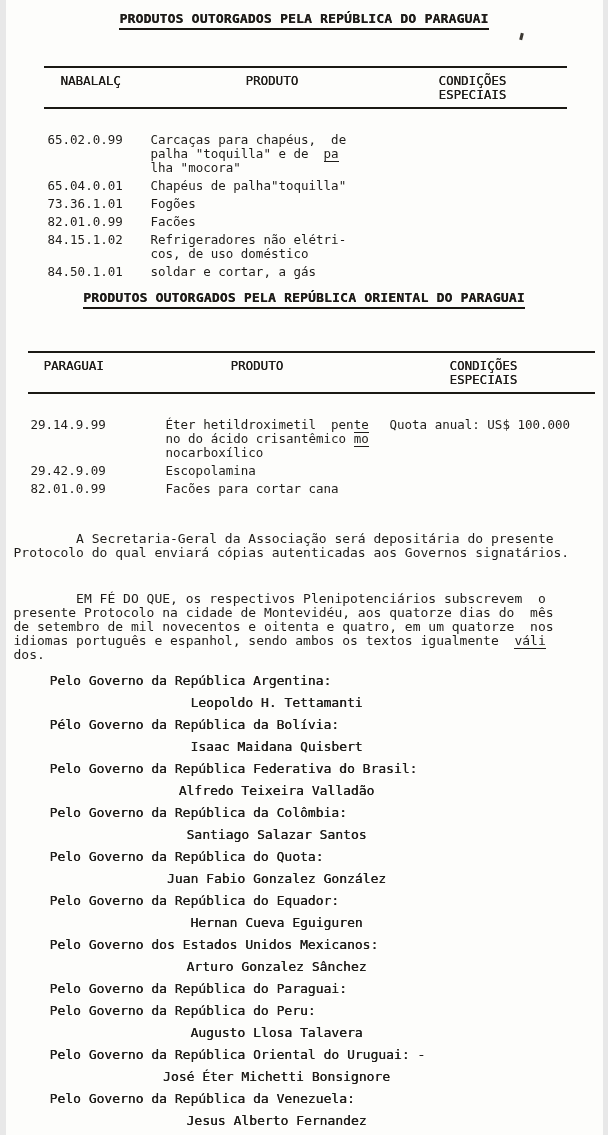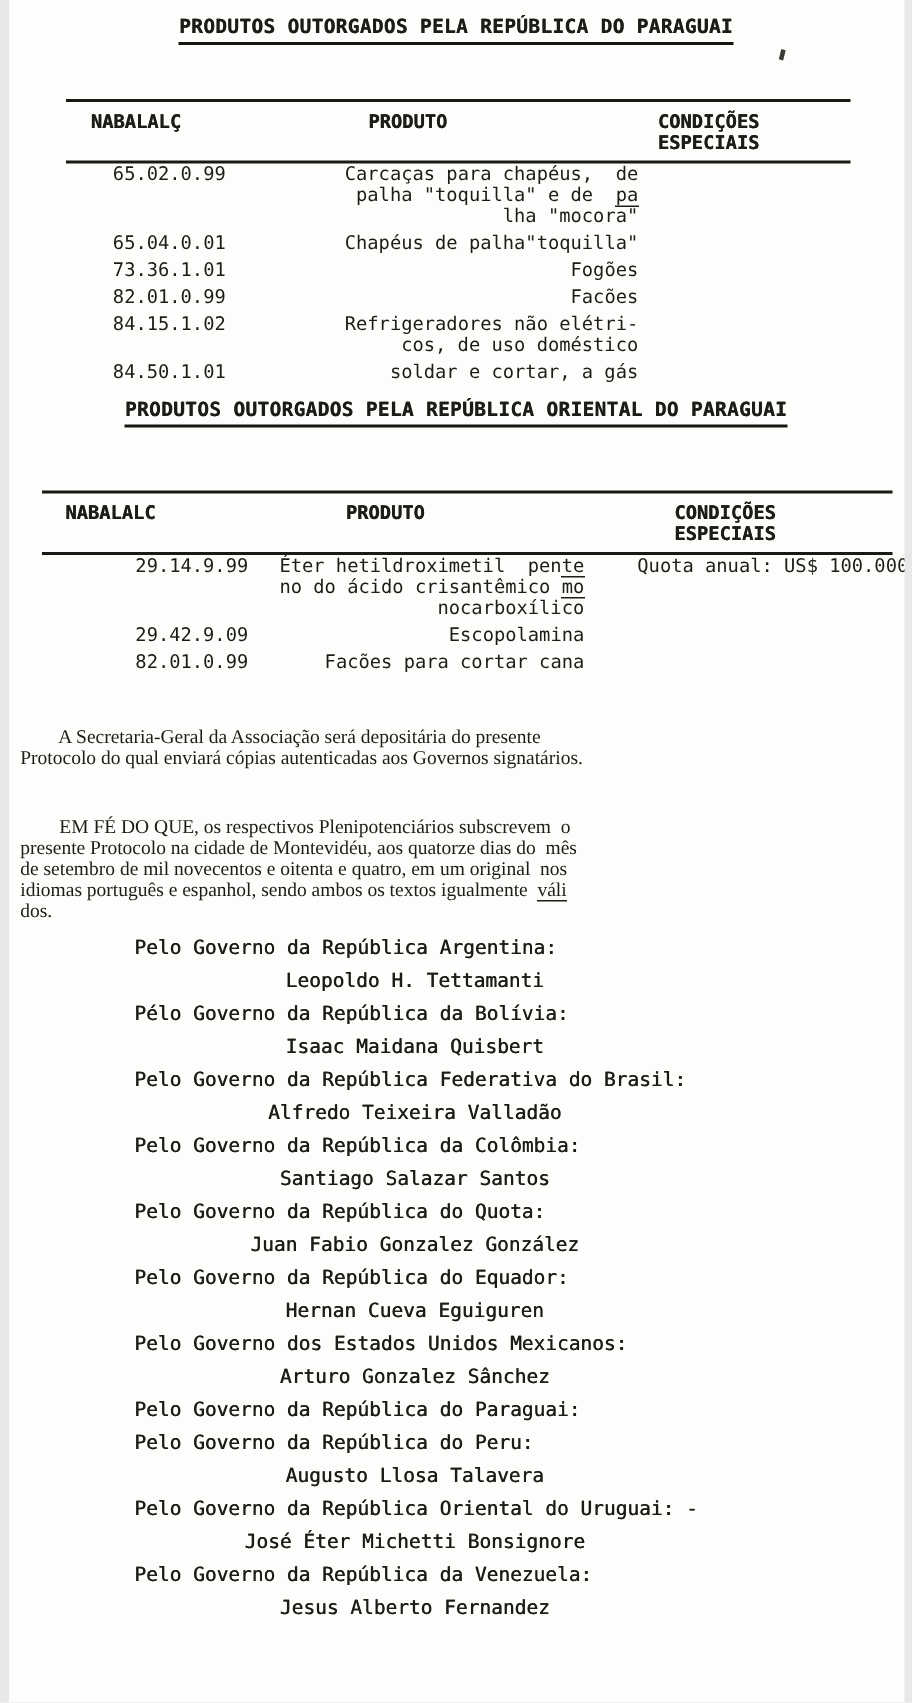--- a/index.html
+++ b/index.html
@@ -22,39 +22,39 @@
   }
 
   .doc-title { text-align:center; font-weight:bold; letter-spacing:.2px; }
   .doc-title .tt { border-bottom:2px solid #191712; padding-bottom:2px; white-space:pre; }
   .title1 { padding-top:12px; }
   .title2 { margin-top:12px; }
 
   .tbl { font-size:12.5px; line-height:14px; }
   .tbl1 { margin:40px 36px 0 38px; }
   .tbl2 { margin:46px 8px 0 22px; }
-  .thead { display:grid; border-top:2px solid #1b1914; border-bottom:2px solid #1b1914; padding:6px 0 5px;font-weight:bold; }
+  .thead { display:grid; border-top:2px solid #1b1914; border-bottom:2px solid #1b1914; padding:6px 0 5px; }
   .tbl1 .thead, .tbl1 .trow { grid-template-columns:107px 275px 152px; }
   .tbl2 .thead, .tbl2 .trow { grid-template-columns:138px 224px 216px; }
   .tbl1 .h1{ padding-left:17px; } .tbl1 .h2{ padding-left:95px; } .tbl1 .h3{ padding-left:13px; }
   .tbl2 .h1{ padding-left:16px; } .tbl2 .h2{ padding-left:65px; } .tbl2 .h3{ padding-left:60px; }
   .h3 div{ white-space:pre; }
-  .tbody { padding-top:0;text-align:right; }
+  .tbody { padding-top:24px; }
   .trow { display:grid; margin-bottom:4px; }
   .tbl1 .c1{ padding-left:4px; } .tbl2 .c1{ padding-left:3px; }
   .pline { white-space:pre; }
   .c3 { white-space:pre; }
 
   .paras { margin-left:8px; }
-  .para .line { white-space:pre;font-family:Liberation Serif, serif; }
+  .para .line { white-space:pre; }
   .para1 { margin-top:36px; }
   .para2 { margin-top:32px; }
 
   .sigs { margin-top:12px; text-shadow:.3px 0 0 currentColor; }
-  .sig-label { padding-left:44px; margin-bottom:8px; white-space:pre;margin-left:40px; }
+  .sig-label { padding-left:44px; margin-bottom:8px; white-space:pre; }
   .sig-name  { text-align:center; padding-right:55px; margin-bottom:8px; white-space:pre; }
 
   .u { border-bottom:1px solid #1e1c19; }
   .thead, .doc-title { text-shadow:.25px 0 0 currentColor; }
 </style>
 </head>
 <body>
 
 <div class="page">
 
@@ -119,21 +119,21 @@
         </div>
       </div>
   </div>
 
   <div class="doc-title title2">
     <span class="tt">PRODUTOS OUTORGADOS PELA REPÚBLICA ORIENTAL DO PARAGUAI</span>
   </div>
 
   <div class="tbl tbl2">
     <div class="thead">
-      <div class="h1">NABALALC</div>
+      <div class="h1">PARAGUAI</div>
       <div class="h2">PRODUTO</div>
       <div class="h3">
         <div>CONDIÇÕES</div>
         <div>ESPECIAIS</div>
       </div>
     </div>
     <div class="tbody" id="tbody2">
         <div class="trow">
           <div class="c1">29.14.9.99</div>
           <div class="c2">
@@ -161,21 +161,21 @@
   </div>
 
   <div class="paras" id="paras">
       <div class="para para1">
         <div class="line"><span>        A Secretaria-Geral da Associação será depositária do presente</span></div>
         <div class="line"><span>Protocolo do qual enviará cópias autenticadas aos Governos signatários.</span></div>
       </div>
       <div class="para para2">
         <div class="line"><span>        EM FÉ DO QUE, os respectivos Plenipotenciários subscrevem  o</span></div>
         <div class="line"><span>presente Protocolo na cidade de Montevidéu, aos quatorze dias do  mês</span></div>
-        <div class="line"><span>de setembro de mil novecentos e oitenta e quatro, em um original  nos</span></div>
+        <div class="line"><span>de setembro de mil novecentos e oitenta e quatro, em um quatorze  nos</span></div>
         <div class="line"><span>idiomas português e espanhol, sendo ambos os textos igualmente  </span><span class="u">váli</span></div>
         <div class="line"><span>dos.</span></div>
       </div>
     </div>
 
   <div class="sigs" id="sigs">
       <div class="sig-block">
         <div class="sig-label">Pelo Governo da República Argentina:</div>
         <div class="sig-name">Leopoldo H. Tettamanti</div>
       </div>

